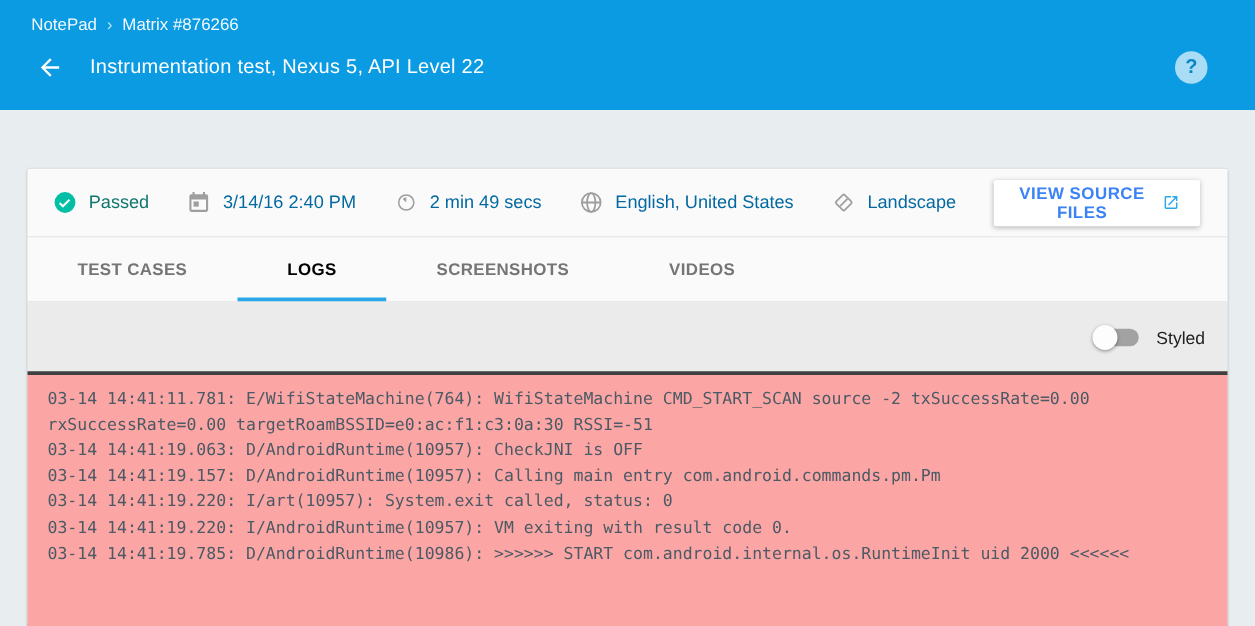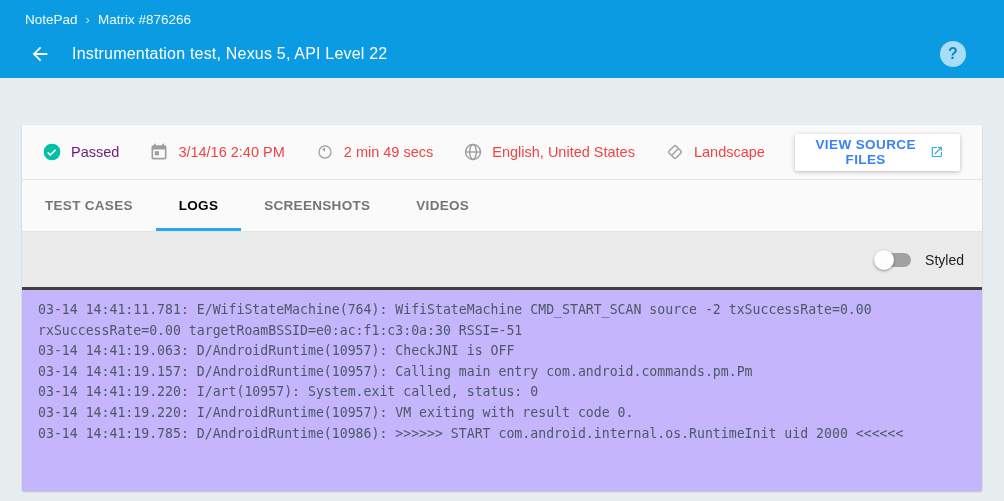--- a/index.html
+++ b/index.html
@@ -5,21 +5,21 @@
   * { margin: 0; padding: 0; box-sizing: border-box; }
   html, body { width: 1004px; height: 501px; overflow: hidden; }
   body {
     font-family: "Liberation Sans", sans-serif;
     background: #e8edf0;
   }
 
   
   .app-header {
     background: #0a9be3;
-    height: 78px;
+    height: 88px;
     color: #fff;
     position: relative;
   }
   .breadcrumb {
     display: flex;
     align-items: center;
     gap: 8px;
     padding: 12px 0 0 25px;
     font-size: 13.5px;
     color: rgba(255,255,255,0.95);
@@ -74,24 +74,24 @@
     padding: 0 12px 0 20px;
     border-bottom: 1px solid #e4e4e4;
     background: #fafafa;
   }
   .status-item {
     display: flex;
     align-items: center;
     gap: 9px;
     margin-right: 30px;
     font-size: 14.5px;
-    color: #ef4444;
+    color: #0369a1;
     white-space: nowrap;
   }
-  .status-item.passed { color: #701a75; font-weight: 400; }
+  .status-item.passed { color: #0f766e; font-weight: 400; }
   .status-icon { width: 20px; height: 20px; flex: 0 0 auto; display: block; }
   .spacer { flex: 1; }
   .source-files-btn {
     background: #fff;
     border: none;
     border-radius: 2px;
     height: 37px;
     padding: 0 16px;
     display: flex;
     align-items: center;
@@ -108,21 +108,21 @@
 
   
   .tabs-row {
     height: 52px;
     display: flex;
     align-items: stretch;
     border-bottom: 1px solid #e4e4e4;
     background: #fafafa;
   }
   .tab {
-    padding: 0 23px;
+    padding: 0 40px;
     display: flex;
     align-items: center;
     font-size: 13.5px;
     font-weight: bold;
     letter-spacing: 0.3px;
     color: #757575;
     cursor: pointer;
     position: relative;
   }
   .tab.active { color: #000000; }
@@ -163,21 +163,21 @@
     width: 20px; height: 20px;
     border-radius: 50%;
     background: #fdfdfd;
     box-shadow: 0 1px 3px rgba(0,0,0,0.4);
   }
   .toggle-label { font-size: 14px; color: #212121; }
 
   
   .log-area {
     flex: 1;
-    background: #c4b5fd;
+    background: #fca5a5;
     padding: 10px 0 0 16px;
     overflow: hidden;
   }
   .log-line {
     font-family: "DejaVu Sans Mono", monospace;
     font-size: 13.2px;
     line-height: 20.6px;
     color: #4b5a64;
     white-space: pre;
   }

